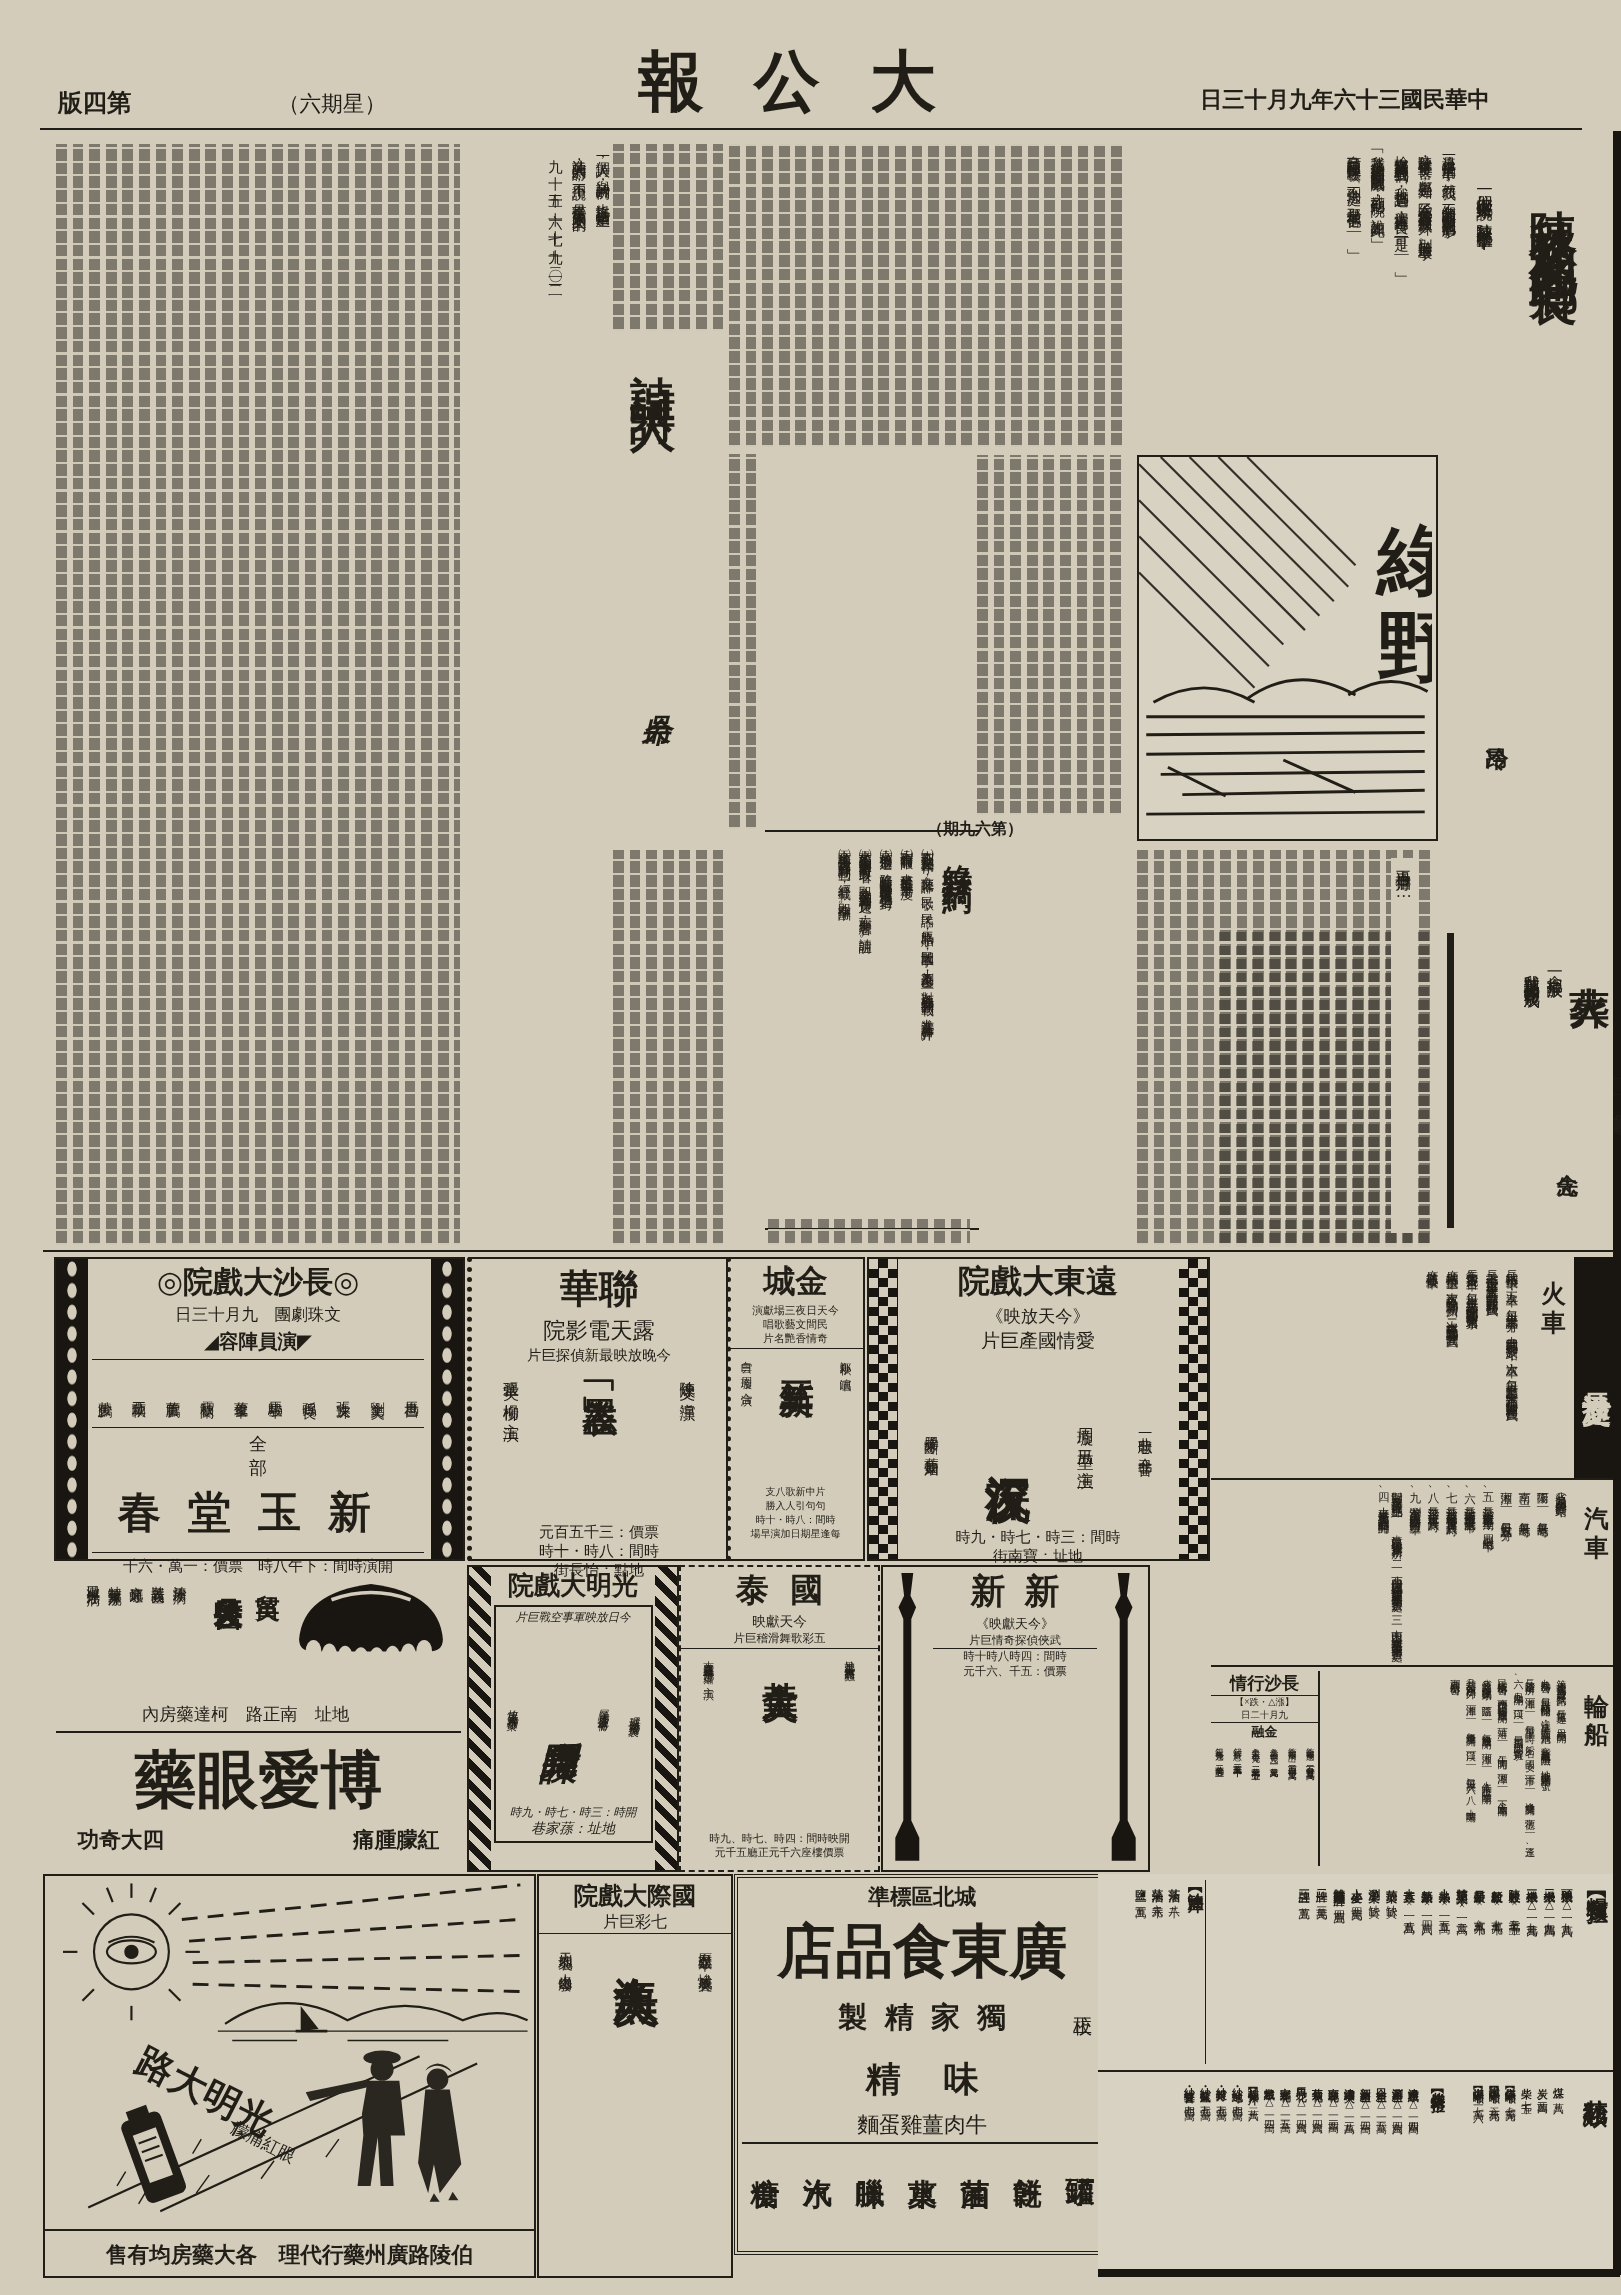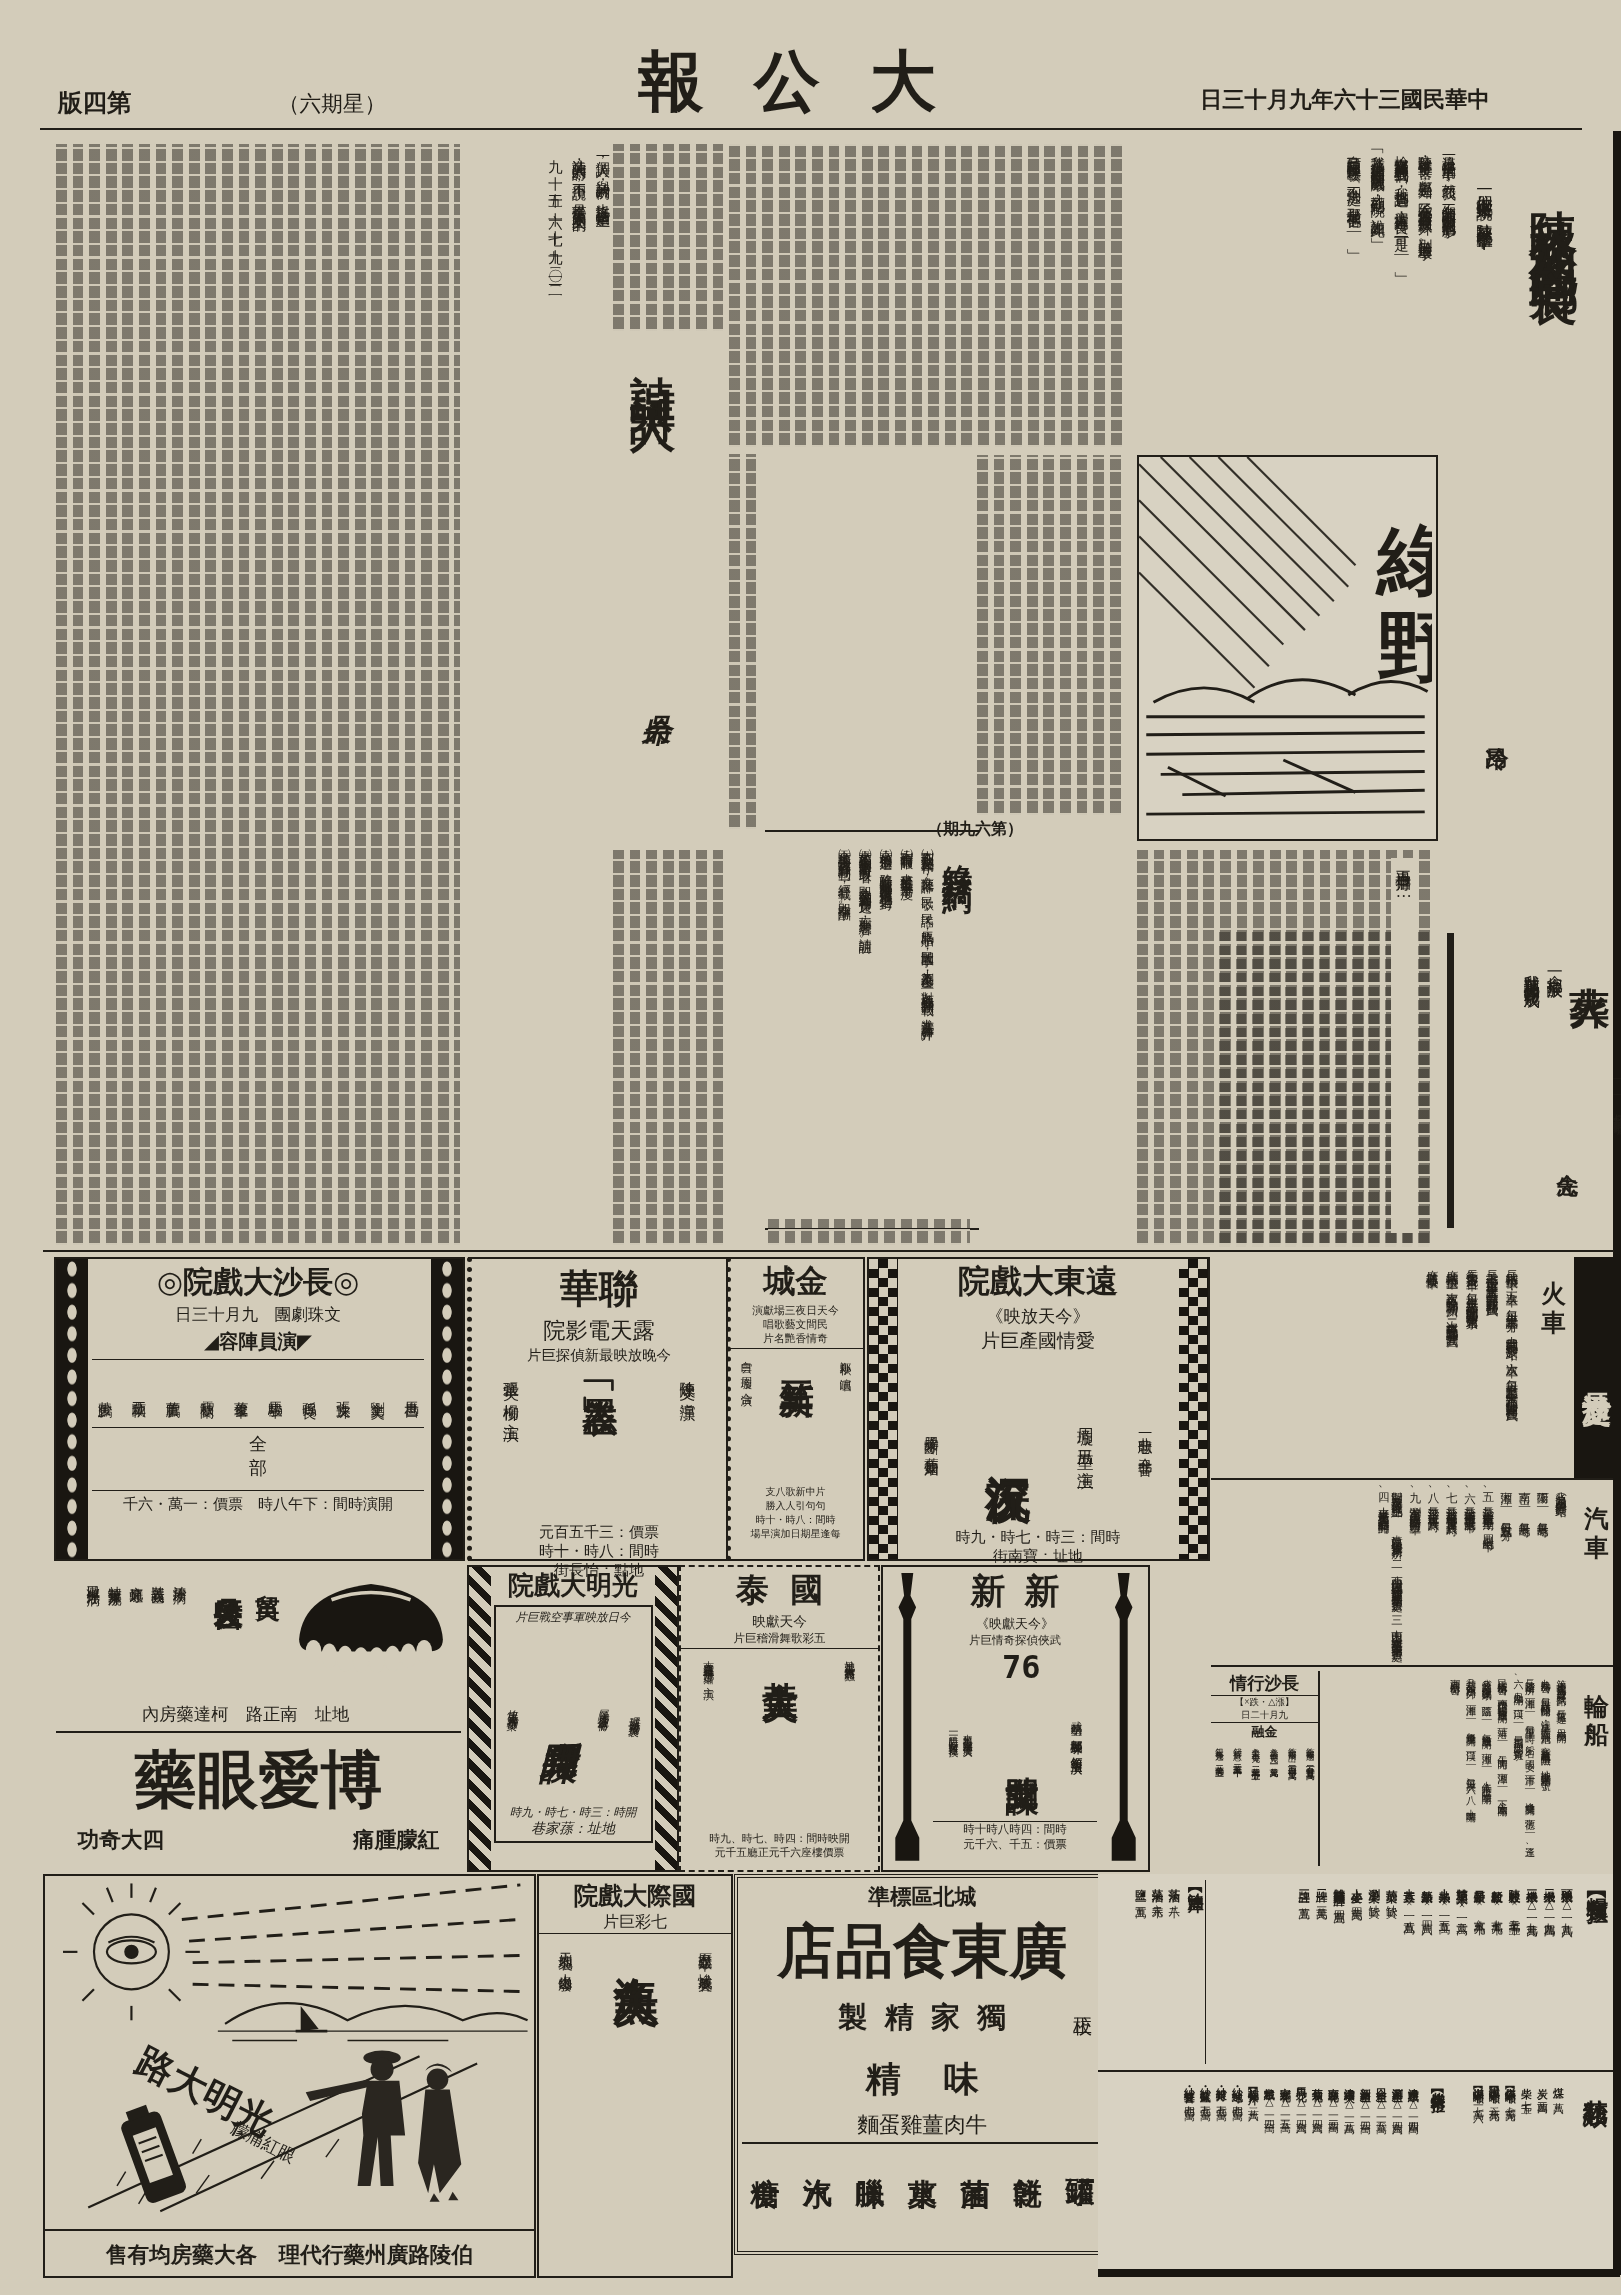--- a/index.html
+++ b/index.html
@@ -146,20 +146,21 @@
           <div class="v" style="height:56px;font-size:14.4px;">孫鳴良</div>
           <div class="v" style="height:56px;font-size:14.4px;">馬駿華</div>
           <div class="v" style="height:56px;font-size:14.4px;">董俊峯</div>
           <div class="v" style="height:56px;font-size:14.4px;">雲秋蘭</div>
           <div class="v" style="height:56px;font-size:14.4px;">董雲鵬</div>
           <div class="v" style="height:56px;font-size:14.4px;">王蘭秋</div>
           <div class="v" style="height:56px;font-size:14.4px;">黃少鵬</div>
         </div>
       <div class="small-rule"></div>
       <bdo dir="rtl" style="font-size:18px;display:block;letter-spacing:144px;padding-left:144px;">全部</bdo>
+      <bdo dir="rtl" class="b" style="font-size:43px;display:block;letter-spacing:27px;margin-top:4.3px;">新玉堂春</bdo>
       <div class="small-rule" style="margin-top:10px;"></div>
       <bdo dir="rtl" style="font-size:15px;display:block;text-align:center;">開演時間：下午八時　票價：一萬・六千</bdo>
     </div>
   </div>
 
   <div class="abs box" style="left:467px;top:1257px;width:254px;height:300px;border-left:5.8px dotted var(--ink);border-right:5.8px dotted var(--ink);">
     <div class="center" style="padding-top:2.9px;">
       <bdo dir="rtl" class="b" style="font-size:39px;">聯華</bdo>
       <bdo dir="rtl" style="font-size:22.3px;display:block;">露天電影院</bdo>
       <bdo dir="rtl" style="font-size:14.4px;display:block;">今晚放映最新偵探巨片</bdo>
@@ -359,33 +360,20 @@
     </div>
   </div>
 
   <div class="abs box" style="left:881px;top:1565px;width:265px;height:303px;">
     <div class="abs statue" style="left:4.3px;top:5.8px;width:40px;height:288px;"></div>
     <div class="abs statue" style="right:4.3px;top:5.8px;width:40px;height:288px;"></div>
     <div class="abs center" style="left:50px;top:1.4px;width:164px;">
       <bdo dir="rtl" class="b" style="font-size:35px;letter-spacing:19px;padding-left:19px;">新新</bdo>
       <bdo dir="rtl" style="font-size:13px;display:block;">《今天獻映》</bdo>
       <bdo dir="rtl" style="font-size:11.5px;display:block;">武俠偵探奇情巨片</bdo>
-      <div class="vrow" style="height:173px;justify-content:space-around;">
-        <div class="v" style="height:169px;font-size:11.5px;">
-          <span>武俠明星</span>　<span class="b">鄔麗珠　領銜主演</span>
-        </div>
-        <div>
-          <div class="b center" style="font-size:32px;font-family:'DejaVu Sans Mono',monospace;">76</div>
-          <div class="v b" style="height:133px;font-size:33px;margin:0 auto;">號女間諜</div>
-        </div>
-        <div class="vrow" style="gap:2.9px;">
-          <div class="v" style="height:169px;font-size:10px;">來無影去無蹤神通廣大</div>
-          <div class="v" style="height:169px;font-size:10px;">一時男一時女實難捉摸</div>
-        </div>
-      </div>
       <bdo dir="rtl" style="font-size:11.5px;display:block;border-top:1.4px solid var(--ink);">時間：四時八時十時</bdo>
       <bdo dir="rtl" style="font-size:11.5px;display:block;">票價：五千、六千元</bdo>
     </div>
   </div>
 
   <div class="abs box" style="left:43px;top:1874px;width:489px;height:400px;">
     <svg width="484" height="339" viewBox="0 0 672 470">
       <g stroke="#211e18">
         <g stroke-width="2">
           <circle cx="120" cy="105" r="52" fill="none" stroke-width="3"></circle>

